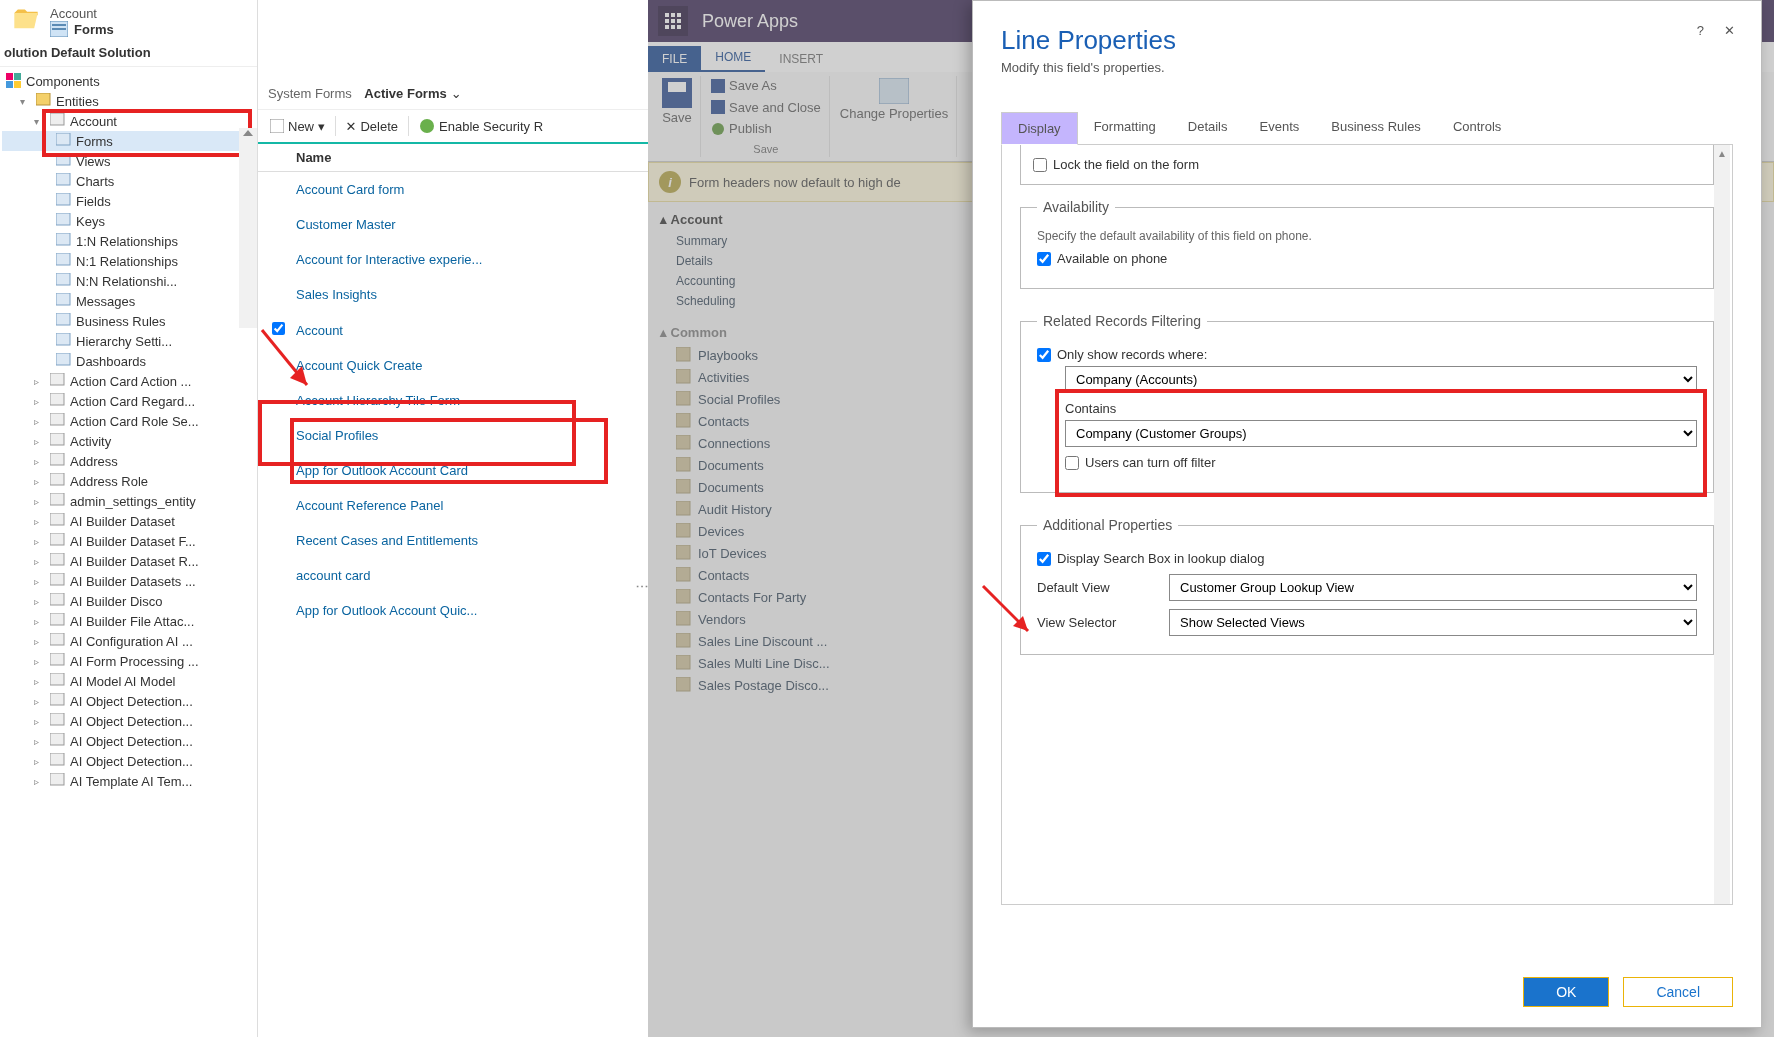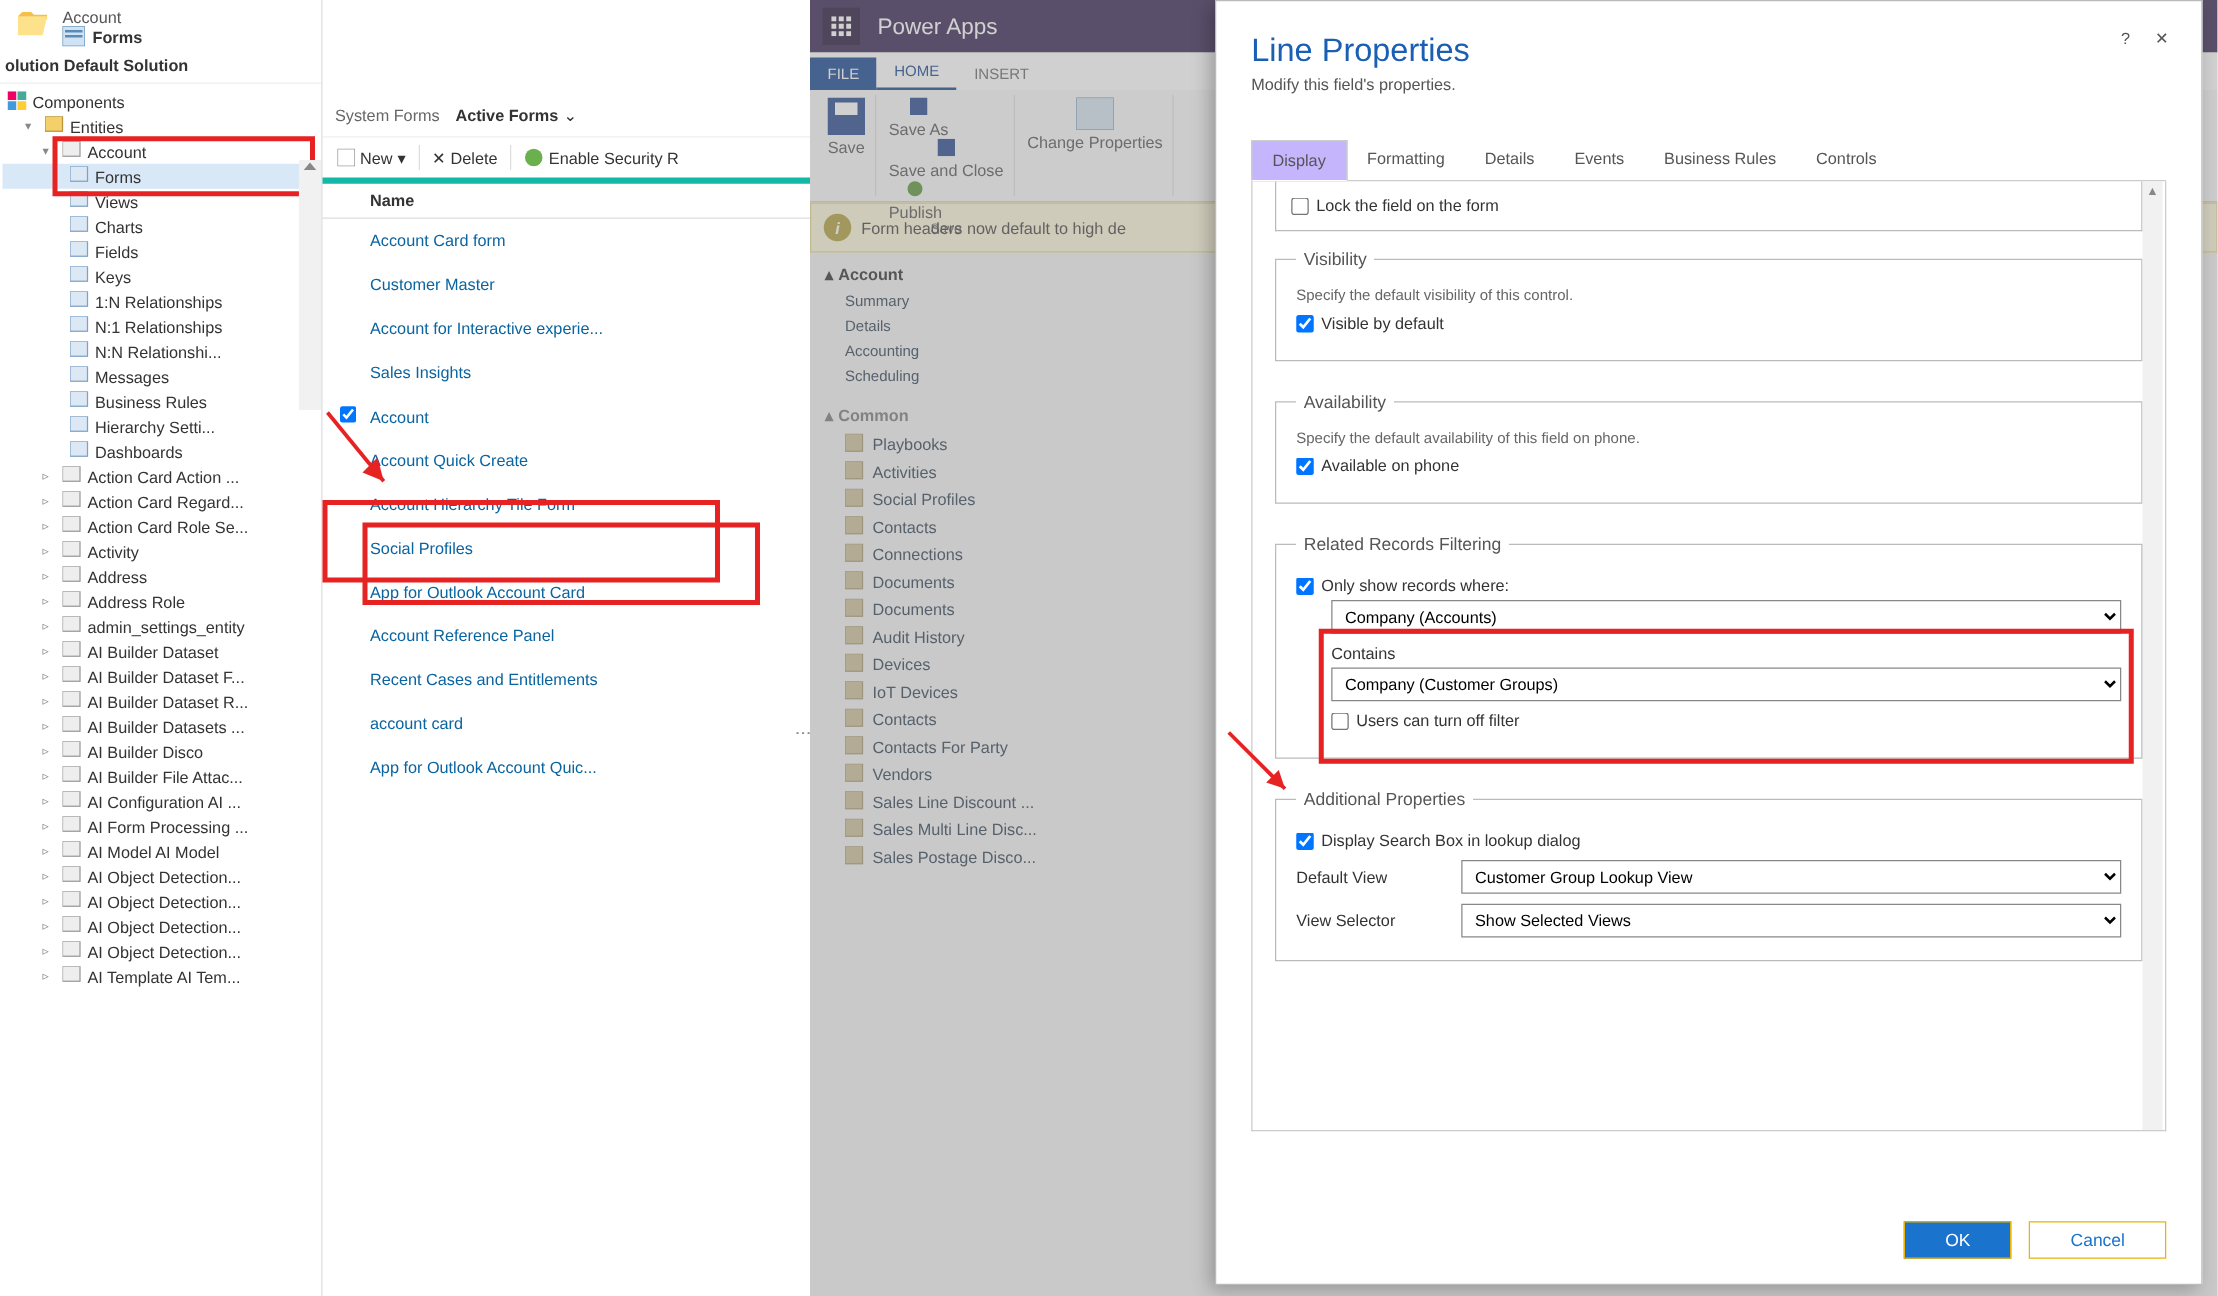--- a/index.html
+++ b/index.html
@@ -21,21 +21,21 @@
 .lvl0{padding-left:4px;} .lvl1{padding-left:18px;} .lvl2{padding-left:32px;} .lvl3{padding-left:54px;}
 .ti{font-size:13px; color:#333;}
 .sel-box { position:absolute; border:4px solid #e62222; pointer-events:none; }
 .arrow-svg{position:absolute; pointer-events:none;}
 
 
 .mid { width: 390px; position: relative; padding: 0; }
 .mid-head { padding: 84px 10px 8px 10px; font-size: 15px; color:#333;}
 .mid-head .sf{ color:#666; }
 .mid-head .af{ font-weight:600; }
-.toolbar { display:flex; align-items:center; gap:4px; padding: 4px 6px; border-top:1px solid #eee; border-bottom:5px solid #14b8a6; }
+.toolbar { display:flex; align-items:center; gap:4px; padding: 4px 6px; border-top:1px solid #eee; border-bottom:2px solid #14b8a6; }
 .tbtn { display:flex; align-items:center; gap:4px; padding:4px 6px; color:#333; }
 .sep{width:1px; height:20px; background:#ddd;}
 .colh { display:flex; padding:6px 10px 6px 38px; border-bottom:1px solid #ddd; font-weight:600; color:#333; }
 .rows{}
 .row{ display:flex; align-items:center; padding: 10px 10px 10px 14px; }
 .row .cb{ width:24px; }
 .row a{ color:#0a64a0; text-decoration:none; }
 .dots{position:absolute; right:-2px; top:580px; color:#888; writing-mode:vertical-rl;}
 
 
@@ -44,21 +44,21 @@
 .pa-bar{ height:42px; background:#4b3a63; display:flex; align-items:center; padding:0 10px; color:#fff;}
 .pa-waffle{width:30px;height:30px;display:flex;align-items:center;justify-content:center;background:#3a2c4d;}
 .pa-title{font-size:18px; margin-left:14px;}
 .rb-tabs{height:30px; background:#fff; display:flex; align-items:flex-end; }
 .rb-tab{padding:6px 14px; font-size:12px; color:#777;}
 .rb-tab.file{background:#2b579a;color:#fff;}
 .rb-tab.home{color:#2b579a; border-bottom:2px solid #2b579a;}
 .ribbon{height:90px; background:#f9f9f9; border-bottom:1px solid #ccc; display:flex; gap:2px; padding:4px 6px;}
 .rgrp{display:flex; flex-direction:column; align-items:center; justify-content:space-between; padding:2px 8px; border-right:1px solid #e2e2e2; font-size:11px; color:#666;}
 .rgrp .big{display:flex; flex-direction:column; align-items:center; gap:2px;}
-.rgrp .mini{display:flex; align-items:center; gap:4px;flex-direction:column;}
+.rgrp .mini{display:flex; align-items:center; gap:4px;}
 .info-bar{background:#fdf7dd; border:1px solid #e8dca0; padding:8px 10px; display:flex; align-items:center; gap:8px; font-size:12px; color:#555;}
 .info-i{width:22px;height:22px;border-radius:50%;background:#b8a94f;color:#fff;display:flex;align-items:center;justify-content:center;font-weight:bold;font-style:italic;}
 .navpane{padding:6px 10px;}
 .navh{font-weight:600;color:#444;padding:4px 2px;display:flex;align-items:center;gap:4px;}
 .navli{padding:3px 0 3px 18px; color:#456; font-size:12px; display:flex; align-items:center; gap:6px;}
 .nav-ico{width:16px;height:16px;opacity:0.75;}
 .ns{color:#888;}
 
 
 .modal { position:absolute; top:0; right:12px; width:790px; height:1028px; background:#fff; border:1px solid #bbb; box-shadow:-4px 4px 14px rgba(0,0,0,0.25); padding:24px 28px; }
@@ -666,28 +666,20 @@
           <div class="up">▲</div>
         </div>
 
       <div style="border:1px solid #bbb; border-top:none; padding:8px 12px; margin-top:-14px;">
         <label class="frow">
             <input type="checkbox" style="">
             <span>Lock the field on the form</span>
           </label>
       </div>
 
-      <fieldset>
-        <legend>Visibility</legend>
-        <div class="hint">Specify the default visibility of this control.</div>
-        <label class="frow">
-            <input type="checkbox" checked="" style="">
-            <span>Visible by default</span>
-          </label>
-      </fieldset>
 
       <fieldset>
         <legend>Availability</legend>
         <div class="hint">Specify the default availability of this field on phone.</div>
         <label class="frow">
             <input type="checkbox" checked="" style="">
             <span>Available on phone</span>
           </label>
       </fieldset>
 

